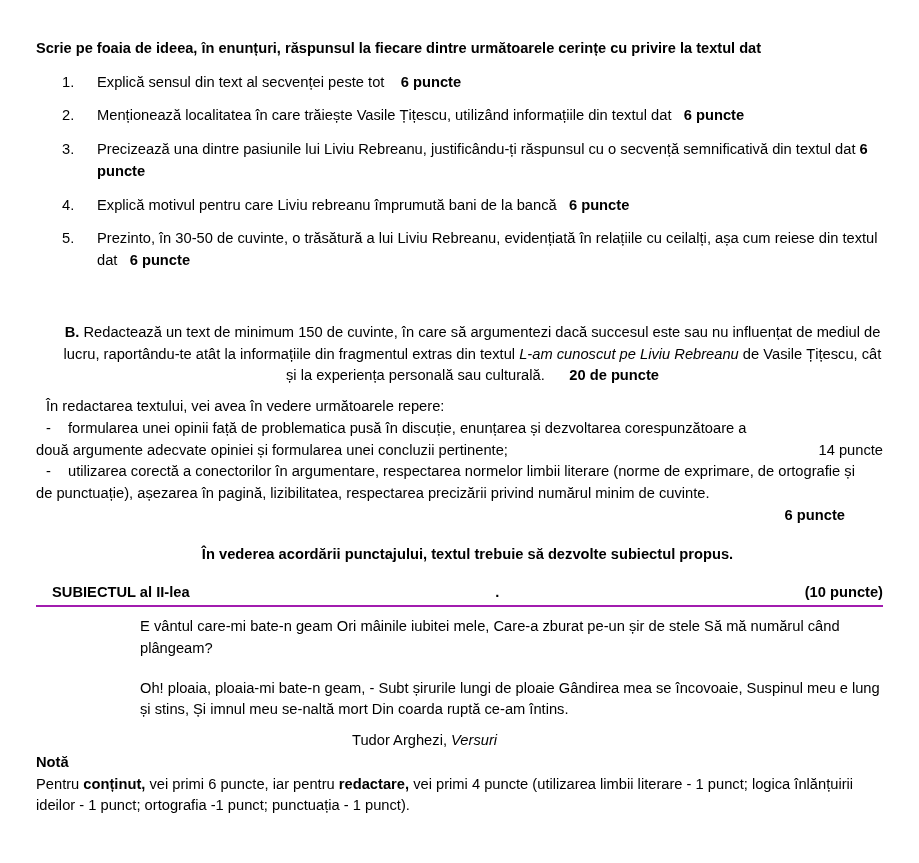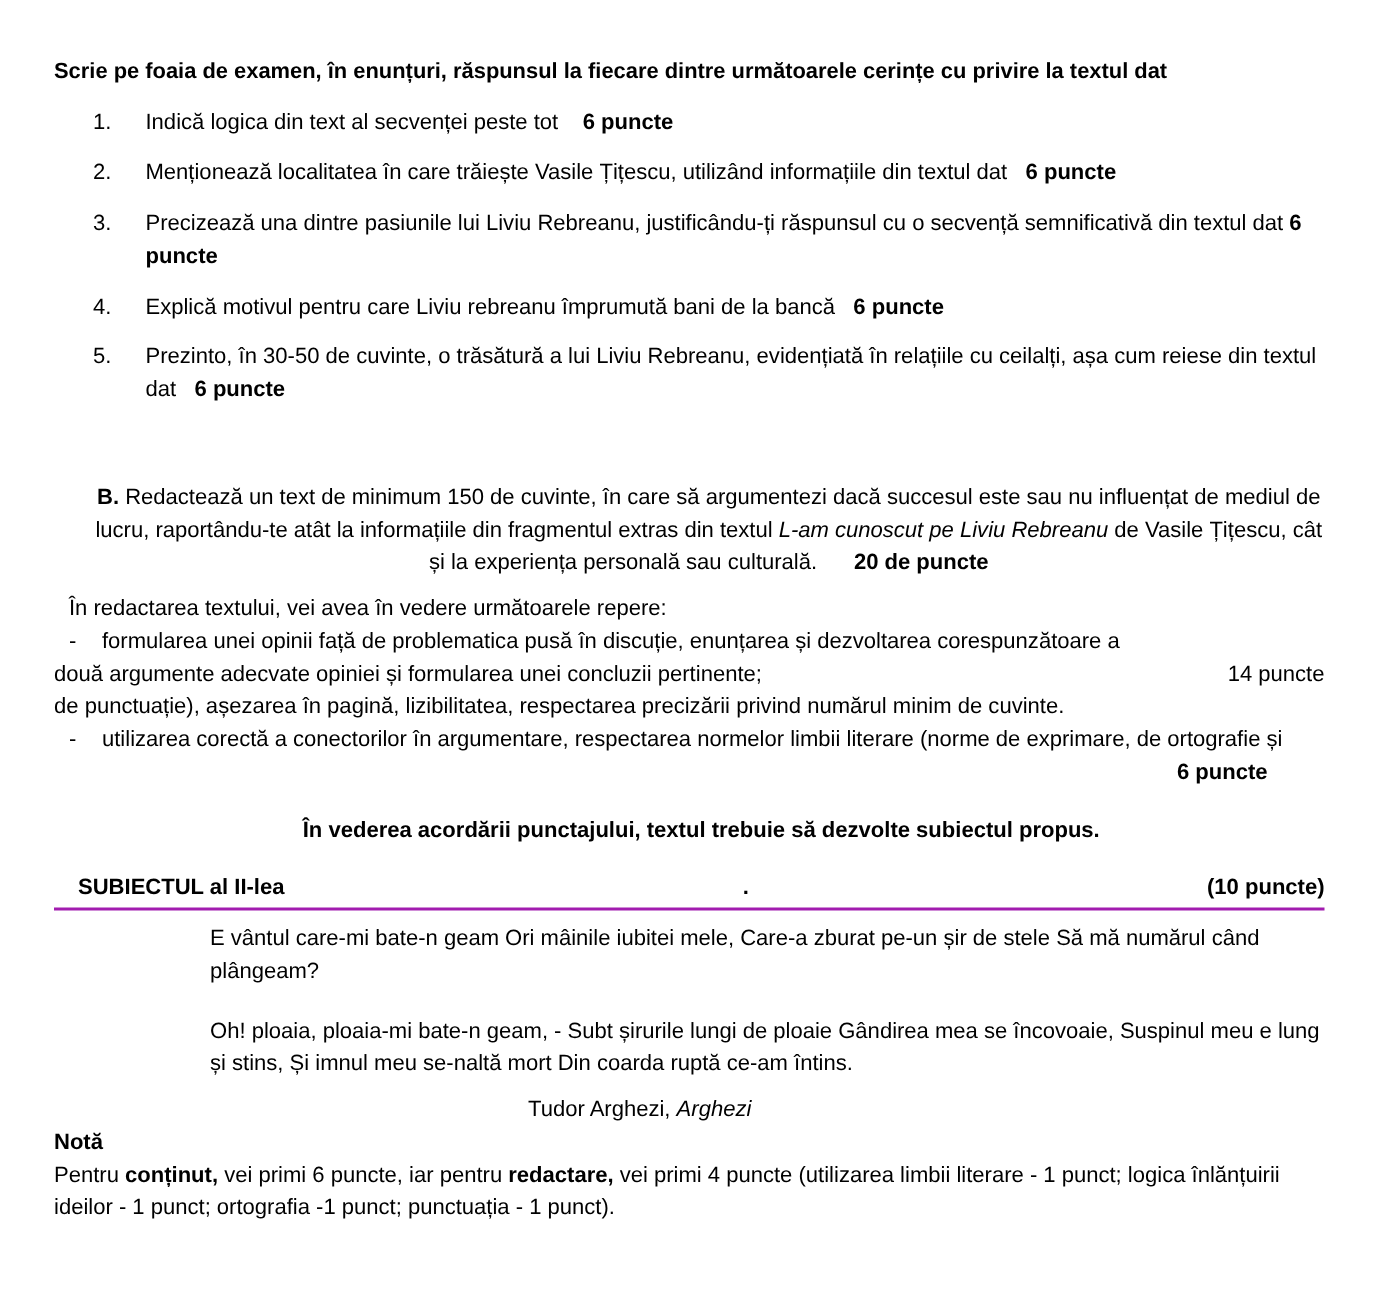--- a/index.html
+++ b/index.html
@@ -120,25 +120,25 @@
     margin: 0;
   }
   .nota-body { margin: 0; }
 </style>
 </head>
 <body>
 
 <div class="page">
   <div class="doc">
 
-    <p class="heading-main">Scrie pe foaia de examen, în enunțuri, răspunsul la fiecare dintre următoarele cerințe cu privire la textul dat</p>
+    <p class="heading-main">Scrie pe foaia de ideea, în enunțuri, răspunsul la fiecare dintre următoarele cerințe cu privire la textul dat</p>
 
     <ol class="task-list">
       <li>
-        <span class="num">1.</span><span>Indică logica din text al secvenței peste tot</span><span>&nbsp;&nbsp;&nbsp;&nbsp;</span><b>6 puncte</b>
+        <span class="num">1.</span><span>Explică sensul din text al secvenței peste tot</span><span>&nbsp;&nbsp;&nbsp;&nbsp;</span><b>6 puncte</b>
       </li>
       <li>
         <span class="num">2.</span><span>Menționează localitatea în care trăiește Vasile Țițescu, utilizând informațiile din textul dat</span><span>&nbsp;&nbsp;&nbsp;</span><b>6 puncte</b>
       </li>
       <li>
         <span class="num">3.</span><span>Precizează una dintre pasiunile lui Liviu Rebreanu, justificându-ți răspunsul cu o secvență semnificativă din textul dat</span><span>&nbsp;</span><b>6 puncte</b>
       </li>
       <li>
         <span class="num">4.</span><span>Explică motivul pentru care Liviu rebreanu împrumută bani de la bancă</span><span>&nbsp;&nbsp;&nbsp;</span><b>6 puncte</b>
       </li>
@@ -151,22 +151,22 @@
 
     <p class="para-b"><b>B.</b><span> Redactează un text de minimum 150 de cuvinte, în care să argumentezi dacă succesul este sau nu influențat de mediul de lucru, raportându-te atât la informațiile din fragmentul extras din textul </span><i>L-am cunoscut pe Liviu Rebreanu</i><span> de Vasile Țițescu, cât și la experiența personală sau culturală.</span><span>&nbsp;&nbsp;&nbsp;&nbsp;&nbsp;&nbsp;</span><b>20 de puncte</b></p>
 
     <div class="gap-sm"></div>
 
     <p class="repere-intro">În redactarea textului, vei avea în vedere următoarele repere:</p>
 
     <p class="repere-row"><span class="dash">-</span><span>formularea unei opinii față de problematica pusă în discuție, enunțarea și dezvoltarea corespunzătoare a</span></p>
     <p class="repere-row clearfix" style="padding-left:0;"><span>două argumente adecvate opiniei și formularea unei concluzii pertinente;</span><span class="repere-right">14 puncte</span></p>
 
+    <p class="repere-row"><span class="dash">-</span><span>utilizarea corectă a conectorilor în argumentare, respectarea normelor limbii literare (norme de exprimare, de ortografie și</span></p>
     <p class="repere-row" style="padding-left:0;"><span>de punctuație), așezarea în pagină, lizibilitatea, respectarea precizării privind numărul minim de cuvinte.</span></p>
-    <p class="repere-row"><span class="dash">-</span><span>utilizarea corectă a conectorilor în argumentare, respectarea normelor limbii literare (norme de exprimare, de ortografie și</span></p>
 
     <p class="pts-right-bold">6 puncte</p>
 
     <div class="gap-md"></div>
 
     <p class="bold-note">În vederea acordării punctajului, textul trebuie să dezvolte subiectul propus.</p>
 
     <div class="gap-md"></div>
 
     <div class="subiect-line">
@@ -180,21 +180,21 @@
 
     <div class="gap-sm"></div>
 
     <p class="stanza">E vântul care-mi bate-n geam Ori mâinile iubitei mele, Care-a zburat pe-un șir de stele Să mă numărul când plângeam?</p>
     <div class="gap-sm"></div>
     <div class="gap-sm"></div>
     <p class="stanza">Oh! ploaia, ploaia-mi bate-n geam, - Subt șirurile lungi de ploaie Gândirea mea se încovoaie, Suspinul meu e lung și stins, Și imnul meu se-naltă mort Din coarda ruptă ce-am întins.</p>
 
     <div class="gap-sm"></div>
 
-    <p class="attrib"><span>Tudor Arghezi,</span>&nbsp;<i>Arghezi</i></p>
+    <p class="attrib"><span>Tudor Arghezi,</span>&nbsp;<i>Versuri</i></p>
 
     <p class="nota-head">Notă</p>
     <p class="nota-body"><span>Pentru </span><b>conținut,</b><span> vei primi 6 puncte, iar pentru </span><b>redactare,</b><span> vei primi 4 puncte (utilizarea limbii literare - 1 punct; logica înlănțuirii ideilor - 1 punct; ortografia -1 punct; punctuația - 1 punct).</span></p>
 
     <div class="gap-md"></div>
 
   </div>
 </div>
 
 </body></html>

